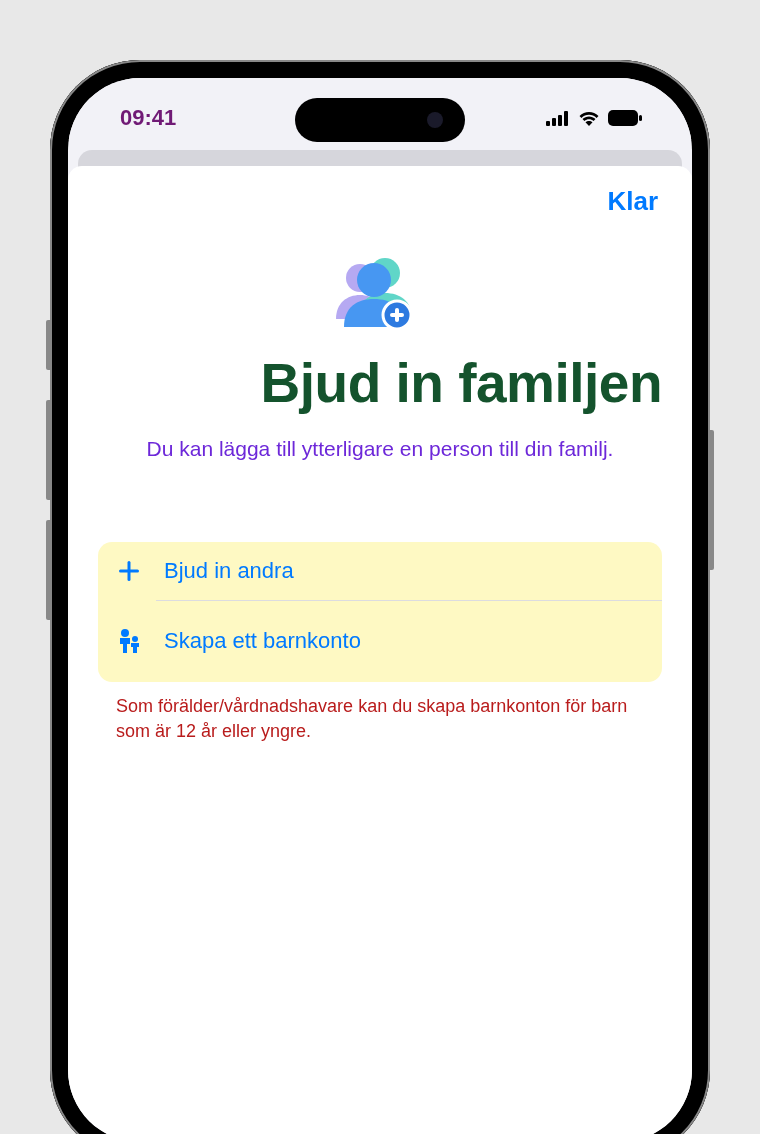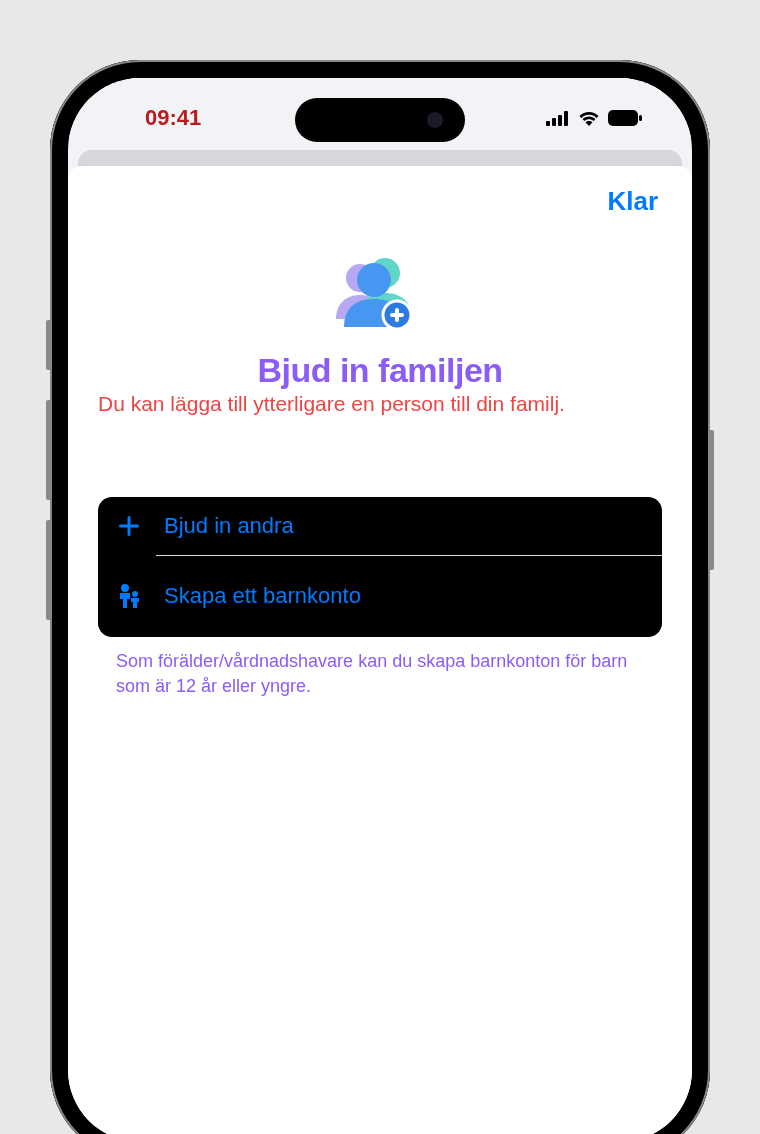--- a/index.html
+++ b/index.html
@@ -72,22 +72,22 @@
       height: 62px;
       display: flex;
       align-items: center;
       justify-content: space-between;
       padding: 18px 40px 0;
       background: #f2f2f7;
     }
     .status-time {
       font-size: 22px;
       font-weight: 600;
-      color: #b91c1c;
-      margin-left: 37px;
+      color: #701a75;
+      margin-left: 12px;
     }
     .notch {
       position: absolute;
       top: 20px;
       left: 50%;
       transform: translateX(-50%);
       width: 170px;
       height: 44px;
       background: #000;
       border-radius: 28px;
@@ -137,36 +137,37 @@
       color: #007aff;
       font-size: 26px;
       font-weight: 600;
     }
     .hero-icon {
       display: flex;
       justify-content: center;
       margin-top: 38px;
     }
     .title {
-      text-align: center;
-      font-size: 34px;
+      text-align: right;
+      font-size: 55px;
       font-weight: 700;
-      color: #8b5cf6;
+      color: #14532d;
       margin-top: 20px;
       letter-spacing: -0.5px;
     }
     .subtitle {
+      text-align: center;
       font-size: 21px;
-      color: #ef4444;
-      margin-top: 0;
+      color: #6d28d9;
+      margin-top: 20px;
       line-height: 1.3;
       font-weight: 400;
     }
     .options-group {
-      background: #000000;
+      background: #fef9c3;
       border-radius: 14px;
       margin-top: 80px;
       overflow: hidden;
     }
     .option-row {
       display: flex;
       align-items: center;
       padding: 16px 18px;
       gap: 22px;
     }
@@ -185,21 +186,21 @@
       width: 26px;
       display: flex;
       justify-content: center;
     }
     .option-label {
       color: #007aff;
       font-size: 22px;
       font-weight: 400;
     }
     .footer-text {
-      color: #8b5cf6;
+      color: #b91c1c;
       font-size: 18px;
       margin-top: 12px;
       padding: 0 18px;
       line-height: 1.35;
     }
   </style>
 </head>
 <body>
 
 <div class="phone-frame">

